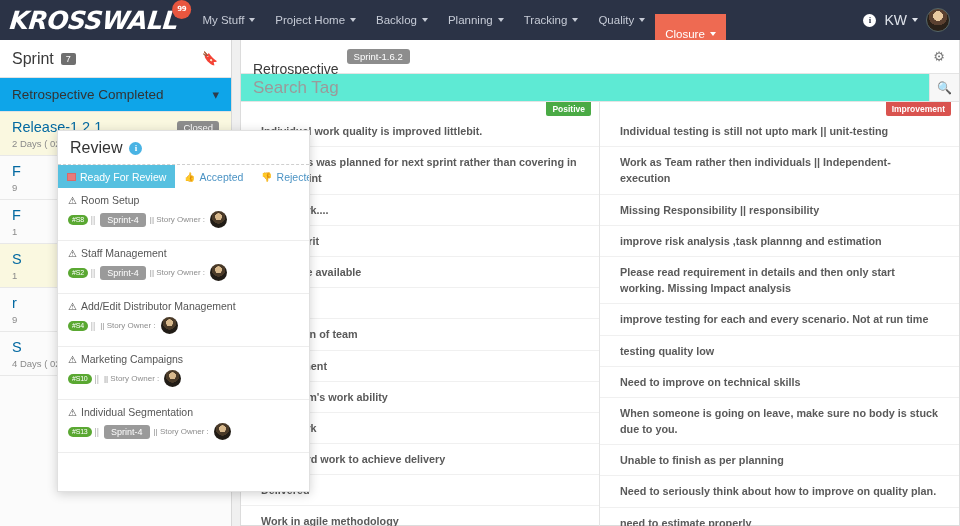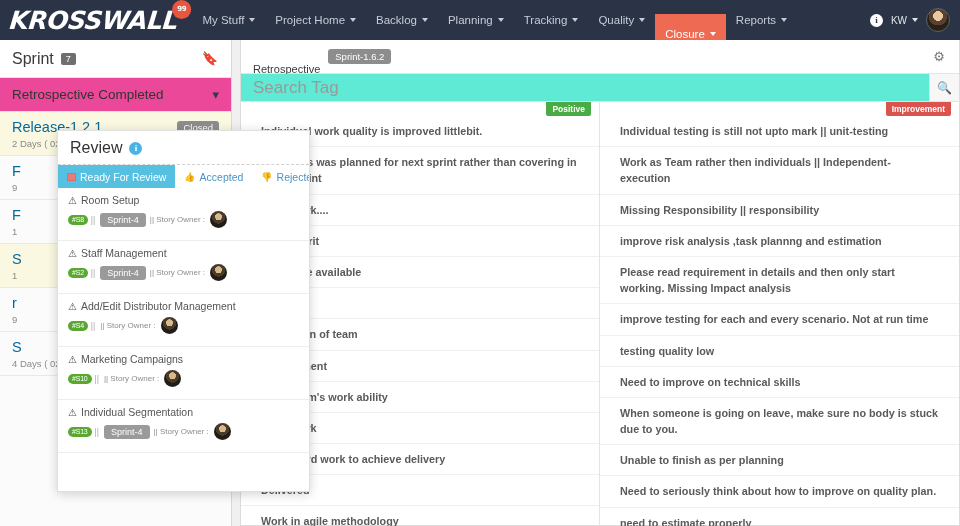--- a/index.html
+++ b/index.html
@@ -42,21 +42,21 @@
     display:inline-block; margin-left:5px;
     width:0;height:0;border-left:3.5px solid transparent;
     border-right:3.5px solid transparent;border-top:4px solid currentColor;
   }
   .nav-right { margin-left:auto; display:flex; align-items:center; padding-right:10px; }
   .info-circle {
     width:13px;height:13px;border-radius:50%;background:#fff;color:#2b3346;
     font-size:9px;font-weight:bold;display:flex;align-items:center;justify-content:center;
     margin-right:8px; font-family:"Liberation Serif", serif;
   }
-  .user-label { color:#dfe3ea; font-size:10px; margin-right:8px; display:flex; align-items:center;}
+  .user-label { color:#dfe3ea; font-size:14px; margin-right:8px; display:flex; align-items:center;}
   .avatar-nav {
     width:24px;height:24px;border-radius:50%;
     background: radial-gradient(circle at 50% 32%, #e8c9a0 0 26%, #5a4030 27% 50%, #2a2119 51% 100%);
     border:1px solid #566; overflow:hidden;
   }
 
   
   .sidebar {
     position:absolute; top:40px; left:0; width:232px; height:486px;
     background:#fbfbfb; border-right:1px solid #d8d8d8; overflow:hidden;
@@ -65,21 +65,21 @@
     height:38px; background:#fff; border-bottom:1px solid #e2e2e2;
     display:flex; align-items:center; padding:0 12px;
   }
   .sb-head-title { font-size:16px; color:#3a3a3a; }
   .count-pill {
     margin-left:7px; background:#6f6f6f; color:#fff; font-size:9px;
     border-radius:2px; padding:1px 5px;
   }
   .bookmark-icon { margin-left:auto; color:#2f3b4a; font-size:13px; }
   .sb-filter {
-    height:34px; background:#ec4899; border-bottom:1px solid #e2e2e2;
+    height:34px; background:#0ea5e9; border-bottom:1px solid #e2e2e2;
     display:flex; align-items:center; padding:0 12px;
   }
   .sb-filter-label { font-size:13.5px; color:#333; }
   .sb-filter-caret { margin-left:auto; font-size:13px; color:#2f3b4a; }
   .sb-row {
     padding:7px 12px 6px 12px; border-bottom:1px solid #e8e8e8;
     position:relative;
   }
   .sb-row.active { background:#faf8e0; }
   .sb-row-top { display:flex; align-items:center; }
@@ -93,21 +93,21 @@
 
   
   .main {
     position:absolute; top:40px; left:240px; width:720px; height:486px;
     background:#fff; border:1px solid #dcdcdc; border-top:none;
   }
   .main-head {
     height:34px; display:flex; align-items:center; padding:0 12px;
     border-bottom:1px solid #e4e4e4;
   }
-  .main-title { font-size:11px; color:#3a3a3a;margin-top:24px; }
+  .main-title { font-size:14px; color:#3a3a3a;margin-top:24px; }
   .sprint-pill {
     margin-left:8px; background:#8d8d8d; color:#fff; font-size:9.5px;
     border-radius:3px; padding:2px 7px;
   }
   .gear-btn {
     margin-left:auto; width:16px;height:16px;border-radius:50%;
     color:#7a7a7a; font-size:13px; display:flex;align-items:center;justify-content:center;
   }
   .search-row { height:28px; display:flex; border-bottom:1px solid #e4e4e4; }
   .search-input {
@@ -207,24 +207,20 @@
       <div class="navitem">
           <span>Tracking</span>
           <i class="caret"></i>
         </div>
       <div class="navitem">
           <span>Quality</span>
           <i class="caret"></i>
         </div>
       <div class="navitem active">
           <span>Closure</span>
-          <i class="caret"></i>
-        </div>
-      <div class="navitem">
-          <span>Reports</span>
           <i class="caret"></i>
         </div>
     </div>
     <div class="nav-right">
       <div class="info-circle">i</div>
       <div class="user-label">
           <span>KW</span>
           <i class="caret"></i>
         </div>
       <div class="avatar-nav"></div>

